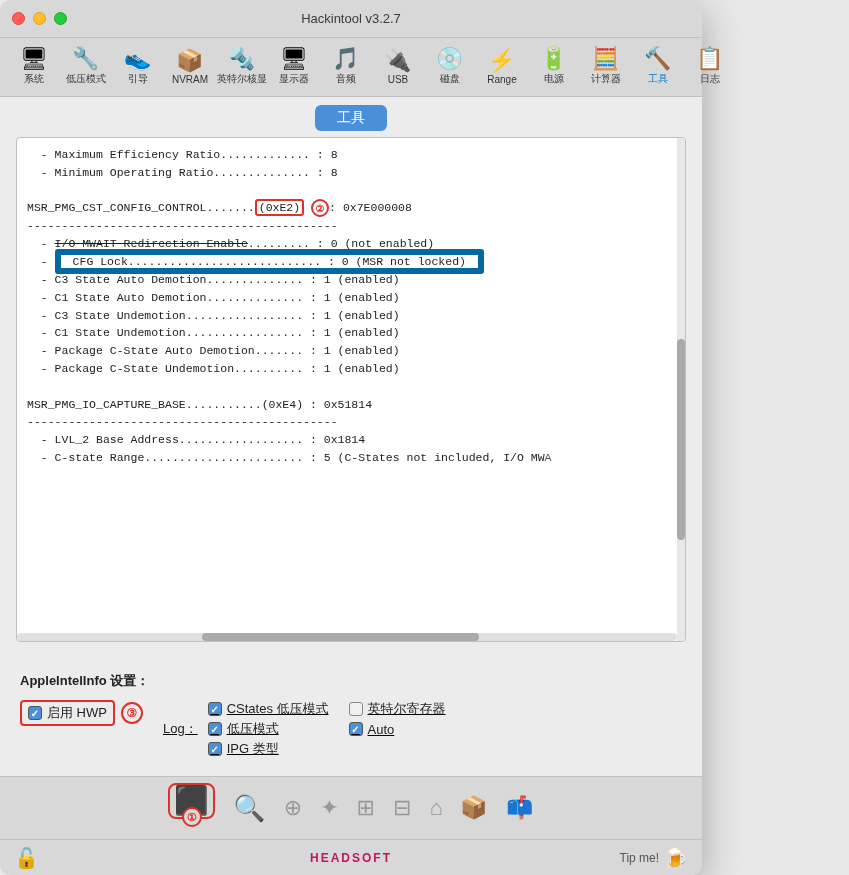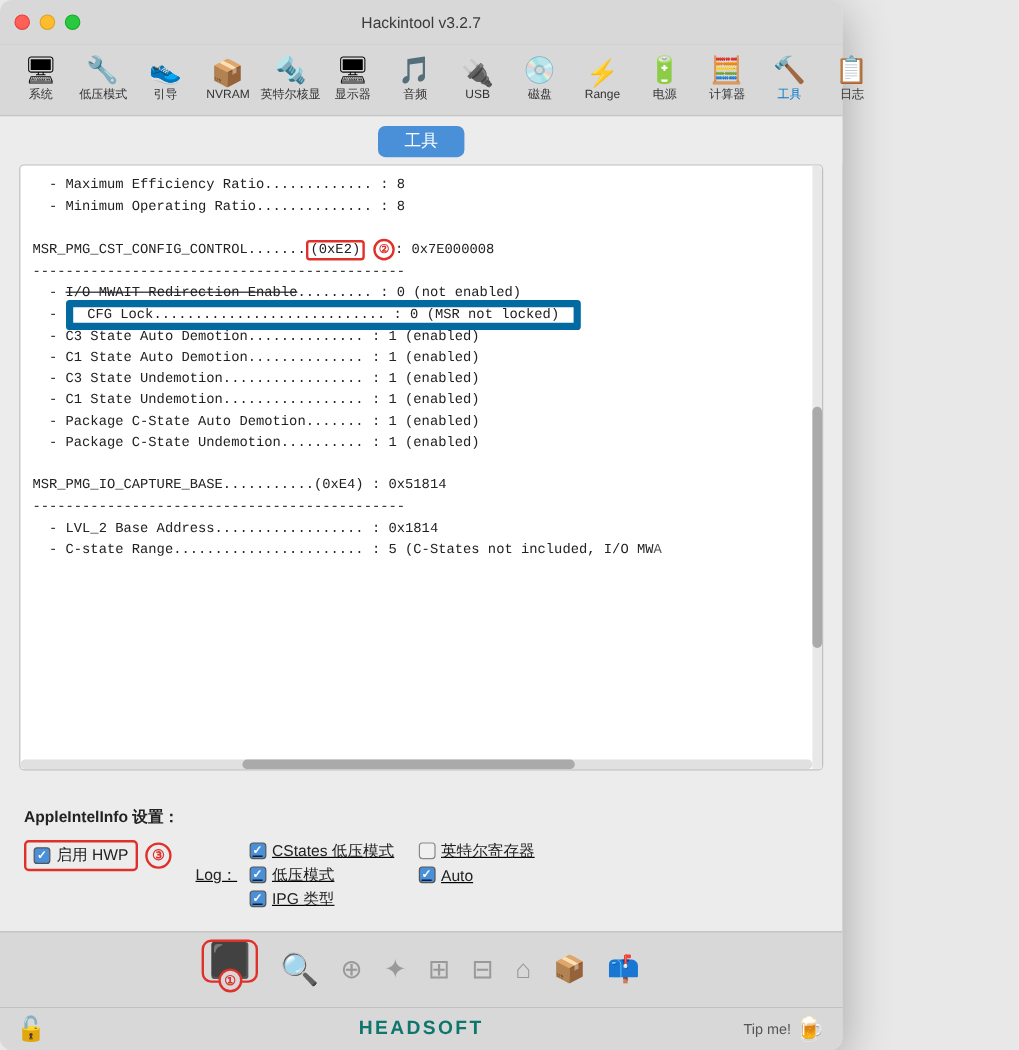--- a/index.html
+++ b/index.html
@@ -281,24 +281,24 @@
       background: #d8d8d8;
       border-top: 1px solid #c0c0c0;
       height: 36px;
       display: flex;
       align-items: center;
       padding: 0 14px;
       justify-content: space-between;
       border-radius: 0 0 10px 10px;
     }
     .footer-brand {
-      font-size: 16px;
+      font-size: 12px;
       font-weight: 700;
       letter-spacing: 2px;
-      color: #0f766e;
+      color: #be185d;
       position: absolute;
       left: 50%;
       transform: translateX(-50%);
     }
     .footer-left, .footer-right {
       display: flex;
       align-items: center;
     }
     .lock-icon { font-size: 20px; color: #c8a040; }
     .tip-area { display: flex; align-items: center; gap: 4px; }

